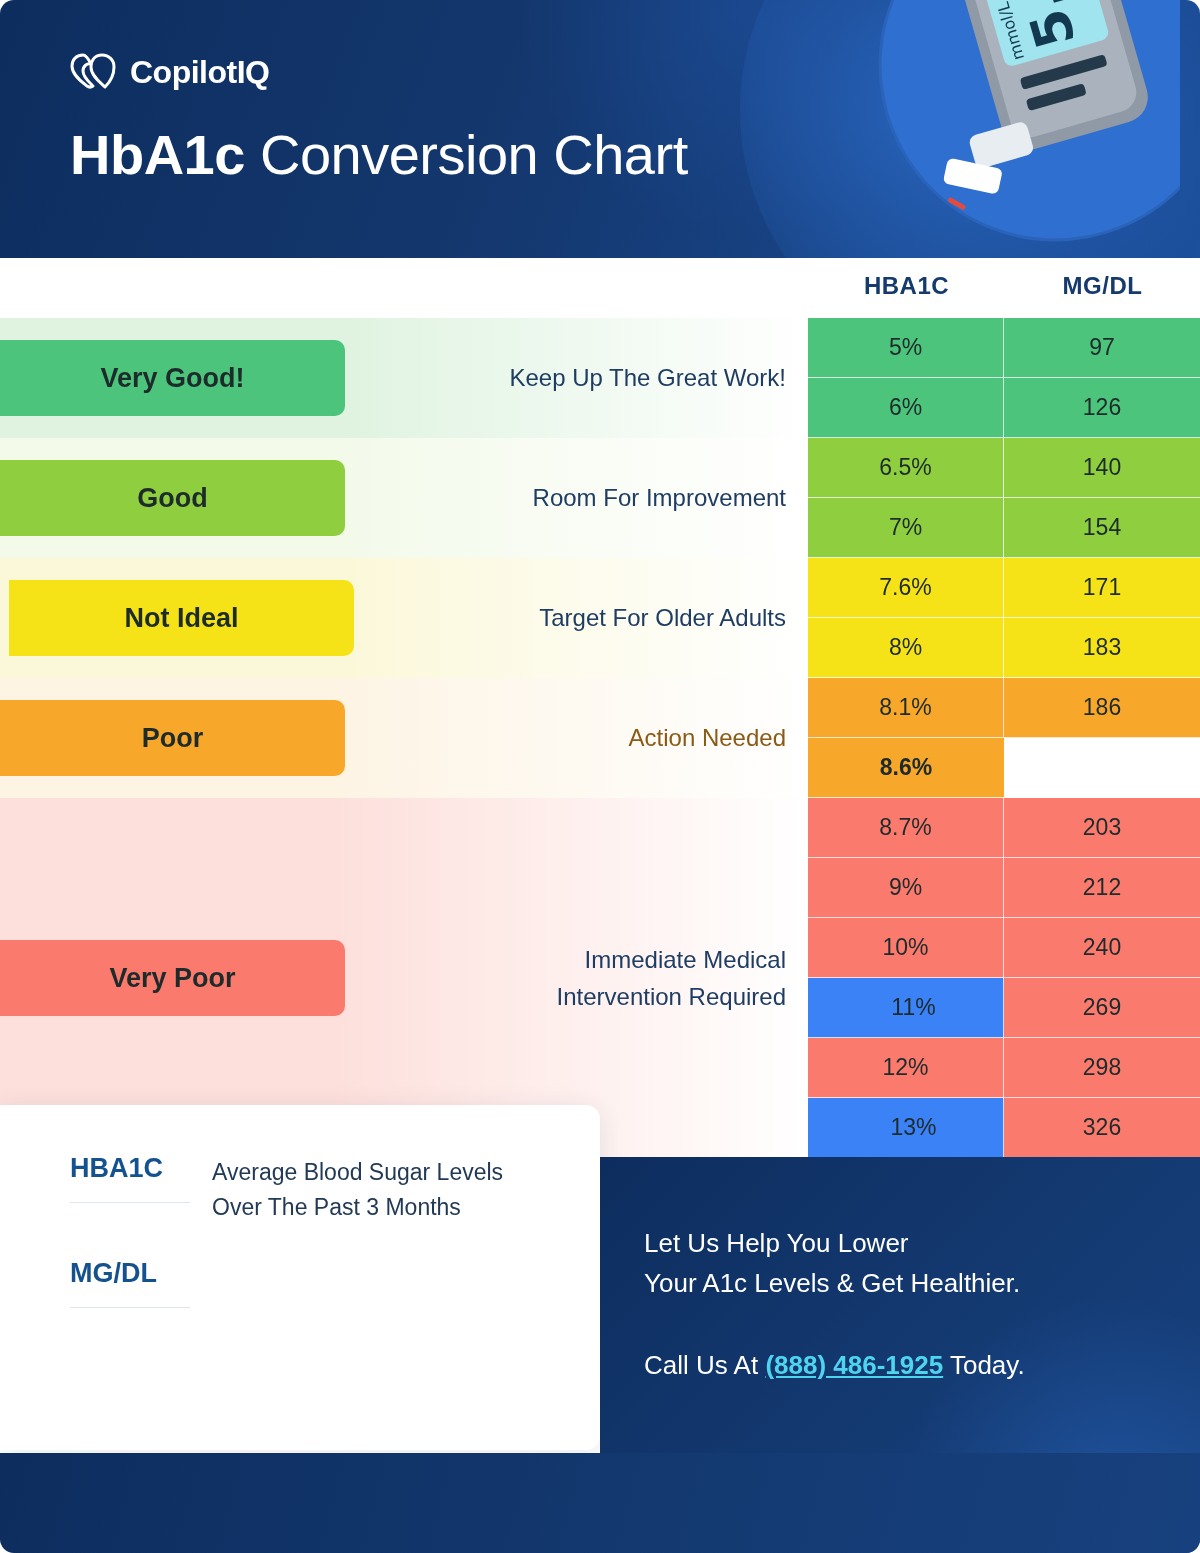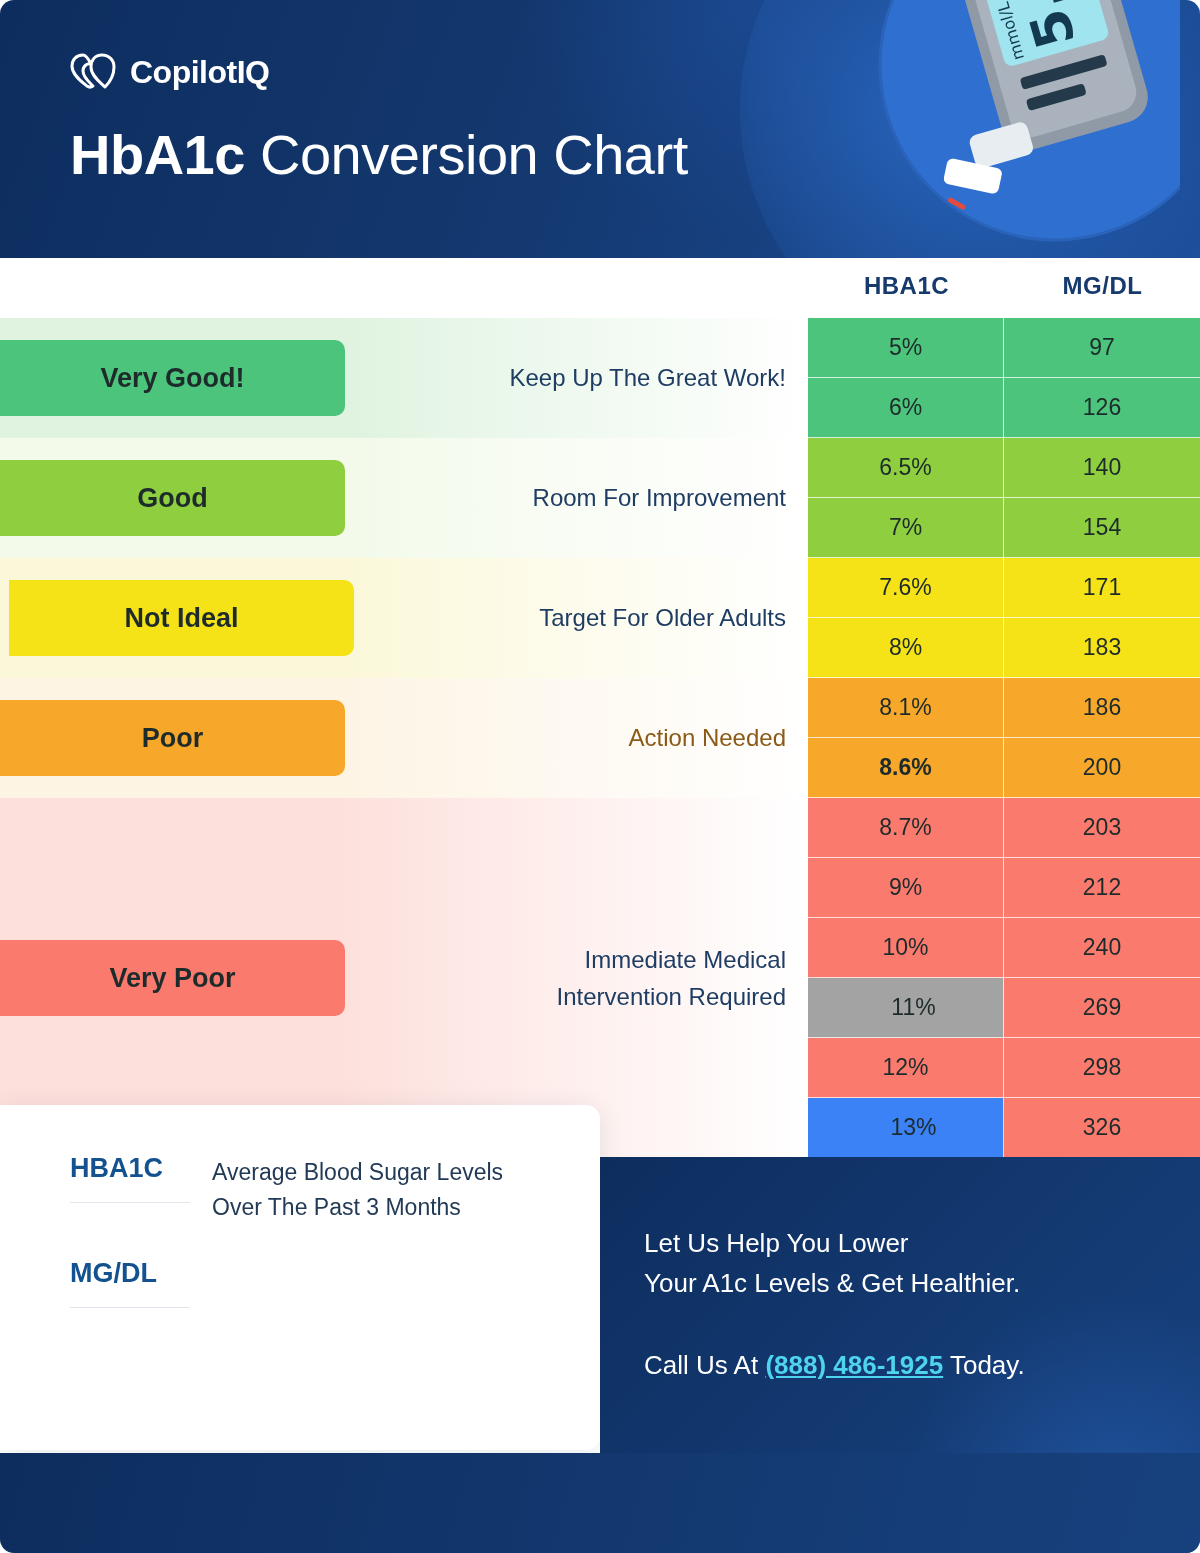--- a/index.html
+++ b/index.html
@@ -243,36 +243,35 @@
       <div class="vrow">
         <div class="vcell" style="background: rgb(245, 227, 23);">8%</div>
         <div class="vcell" style="background: rgb(245, 227, 23);">183</div>
       </div>
       <div class="vrow">
         <div class="vcell" style="background: rgb(247, 167, 42);">8.1%</div>
         <div class="vcell" style="background: rgb(247, 167, 42);">186</div>
       </div>
       <div class="vrow">
         <div class="vcell" style="background: rgb(247, 167, 42); font-weight: bold;">8.6%</div>
-        <div class="vcell" style="background: rgb(247, 167, 42);">200</div>
       </div>
       <div class="vrow">
         <div class="vcell" style="background: rgb(251, 122, 110);">8.7%</div>
         <div class="vcell" style="background: rgb(251, 122, 110);">203</div>
       </div>
       <div class="vrow">
         <div class="vcell" style="background: rgb(251, 122, 110);">9%</div>
         <div class="vcell" style="background: rgb(251, 122, 110);">212</div>
       </div>
       <div class="vrow">
         <div class="vcell" style="background: rgb(251, 122, 110);">10%</div>
         <div class="vcell" style="background: rgb(251, 122, 110);">240</div>
       </div>
       <div class="vrow">
-        <div class="vcell" style="background: #a3a3a3; padding-left: 16px;">11%</div>
+        <div class="vcell" style="background: #3b82f6; padding-left: 16px;">11%</div>
         <div class="vcell" style="background: rgb(251, 122, 110);">269</div>
       </div>
       <div class="vrow">
         <div class="vcell" style="background: rgb(251, 122, 110);">12%</div>
         <div class="vcell" style="background: rgb(251, 122, 110);">298</div>
       </div>
       <div class="vrow">
         <div class="vcell" style="background: #3b82f6; padding-left: 16px;">13%</div>
         <div class="vcell" style="background: rgb(251, 122, 110);">326</div>
       </div>

